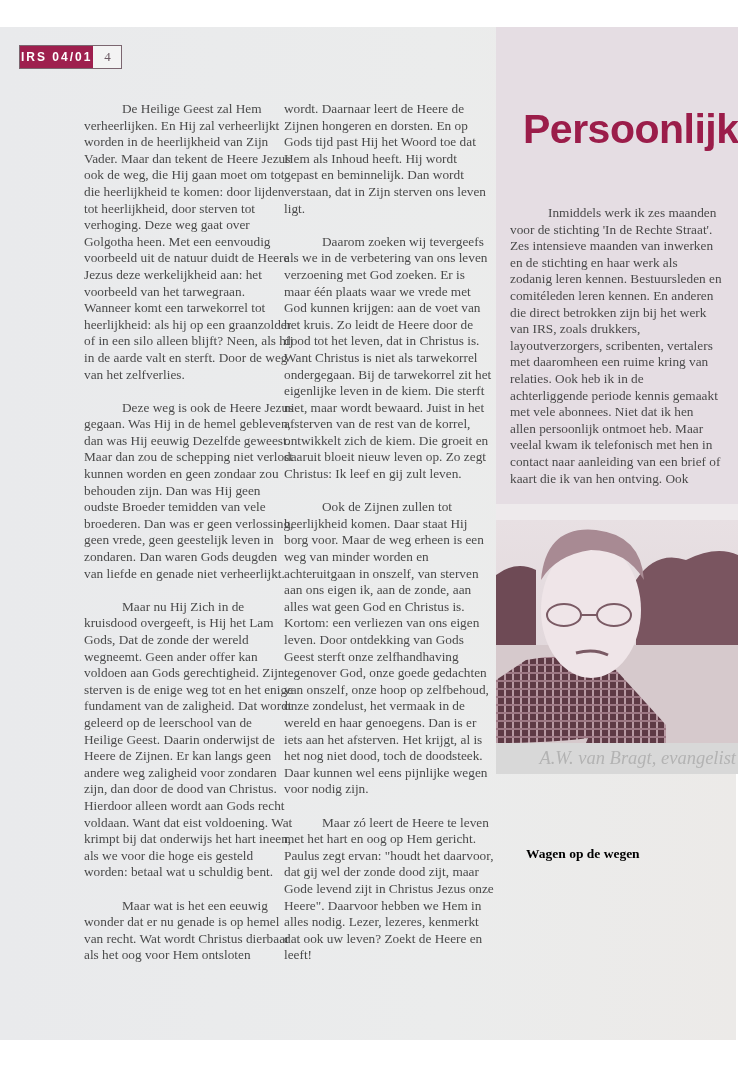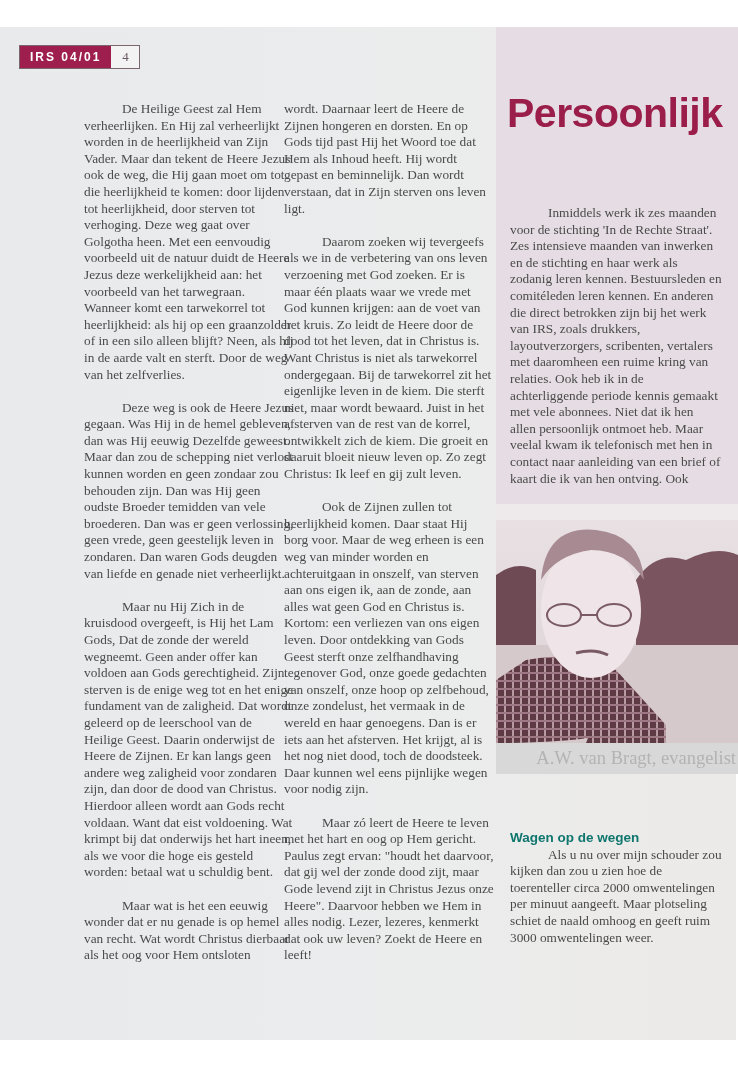--- a/index.html
+++ b/index.html
@@ -18,50 +18,50 @@
   .light-band {
     position: absolute; left: 496px; top: 504px; width: 242px; height: 16px;
     background: #eeeaec;
   }
   .header-tag {
     position: absolute; left: 19px; top: 45px; height: 22px; display: flex;
     border: 1px solid #7b6670;
   }
   .header-tag .issue {
     background: #9e1f4e; color: #ffffff; font-family: "Liberation Sans", "DejaVu Sans", sans-serif;
-    font-weight: bold; font-size: 12px; letter-spacing: 2px; padding: 0 10px; line-height: 22px; text-align: center;
+    font-weight: bold; font-size: 12px; letter-spacing: 2px; padding: 0 1px; line-height: 22px; text-align: center;
   }
   .header-tag .pagenum {
     background: #f3f3f3; color: #6b5a63; font-size: 13px; width: 28px; text-align: center; line-height: 22px;
   }
   .col {
     position: absolute; font-size: 13.3px; line-height: 16.6px; color: #4a4a4a;
   }
   .col p { margin: 0 0 16.6px 0; }
   .col p .indent { display: inline-block; width: 38px; }
   .col1 { left: 57px; top: 101px; width: 210px; margin-left: 27px; }
   .col2 { left: 284px; top: 101px; width: 210px; }
   .col3 { left: 510px; top: 205px; width: 212px; }
   .col3b { left: 510px; top: 830px; width: 212px; }
   .title {
-    position: absolute; left: 507px; top: 90px; margin: 0;
+    position: absolute; left: 507px; top: 90px; margin: 16px;
     font-family: "Liberation Sans", "DejaVu Sans", sans-serif; font-weight: bold;
     font-size: 41px; color: #9b1d4a; letter-spacing: -0.5px;
   }
   .subhead {
-    font-family: Liberation Sans, sans-serif; font-weight: bold; color: #0f766e;
-    font-size: 13.5px; margin: 0; line-height: 16.6px;
+    font-family: Liberation Serif, serif; font-weight: bold; color: #000000;
+    font-size: 13.5px; margin: 16px; line-height: 16.6px;
   }
   .photo {
     position: absolute; left: 496px; top: 520px; width: 242px; height: 223px; overflow: hidden;
     background: #d9ccd0;
   }
   .caption {
     position: absolute; left: 496px; top: 743px; width: 242px; height: 31px;
-    background: #d8d8d8; color: #b3b3b3; font-size: 18.5px;
+    background: #d8d8d8; color: #b3b3b3; font-style: italic; font-size: 18.5px;
     line-height: 31px; text-align: right; white-space: nowrap; overflow: hidden;
     font-family: "Liberation Serif", "DejaVu Serif", serif; padding-right: 2px; box-sizing: border-box;
   }
 </style>
 </head>
 <body>
 
 <div class="page"></div>
 <div class="pink-panel"></div>
 <div class="light-band"></div>
@@ -115,14 +115,13 @@
     <ellipse cx="68" cy="95" rx="17" ry="11" fill="none" stroke="#7a5a64" stroke-width="2"></ellipse>
     <ellipse cx="118" cy="95" rx="17" ry="11" fill="none" stroke="#7a5a64" stroke-width="2"></ellipse>
     <line x1="85" y1="95" x2="101" y2="95" stroke="#7a5a64" stroke-width="2"></line>
     <path d="M80 133 Q98 128 112 135" stroke="#7a5a64" stroke-width="3" fill="none"></path>
   </svg>
 </div>
 <div class="caption">A.W. van Bragt, evangelist</div>
 
 <div class="col col3b">
   <h2 class="subhead">Wagen op de wegen</h2>
-  <p><span class="indent"></span><span>Als u nu over mijn schouder zou kijken dan zou u zien hoe de toerenteller circa 2000 omwentelingen per minuut aangeeft. Maar plotseling schiet de naald omhoog en geeft ruim 3000 omwentelingen weer.</span></p>
 </div>
 
 </body></html>

